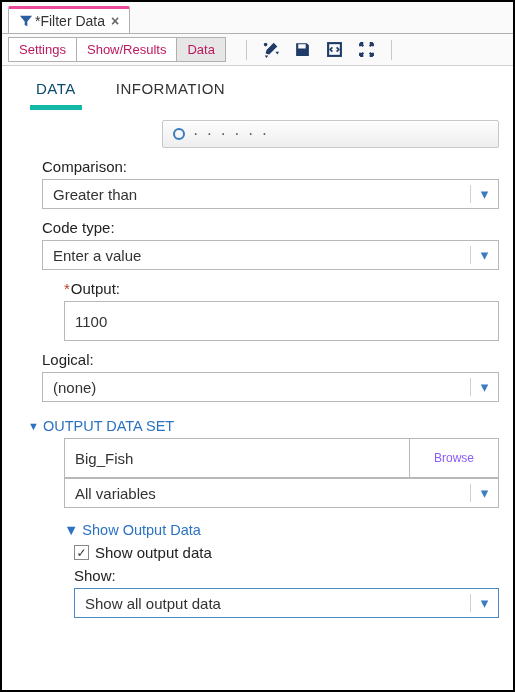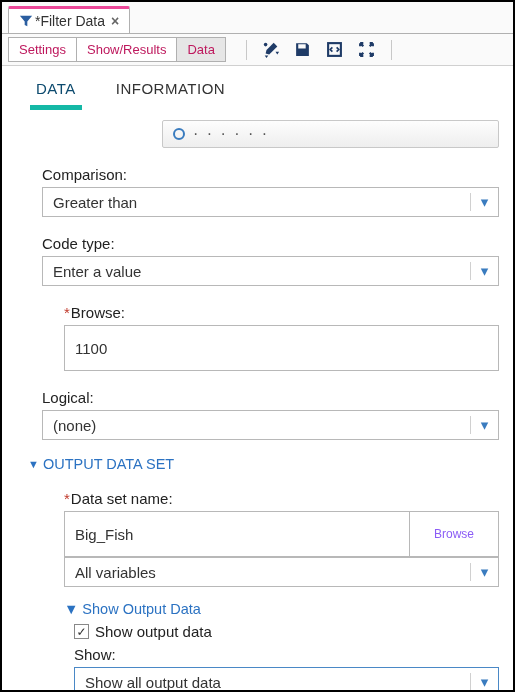--- a/index.html
+++ b/index.html
@@ -24,27 +24,27 @@
 
 
 .subtabs { display: flex; gap: 28px; padding: 10px 28px 0 28px; font-size: 15px; }
 .subtab { padding: 4px 6px 8px 6px; color: #333; cursor: pointer; letter-spacing: 0.5px; }
 .subtab.active { color: #0c4a6e; border-bottom: 5px solid #14b8a6; }
 
 
 .content { padding: 6px 14px 14px 40px; overflow-y: auto; flex: 1; }
 .ghost-row { margin: 4px 0 8px 0; height: 28px; border: 1px solid #c8c8c8; border-radius: 2px; background: linear-gradient(#fdfdfd,#eee); display:flex; align-items:center; padding:0 10px; color:#777;}
 .ghost-row .g-dot { width:12px;height:12px;border:2px solid #3a7cbf;border-radius:50%;margin-right:8px;}
-.label { font-size: 15px; color: #222; margin: 18px 0 4px 0; }
+.label { font-size: 15px; color: #222; margin: 10px 0 4px 0; }
 .req::before { content: "*"; color: #c0392b; margin-right: 1px; }
 .select, .input, .select-row { width: 100%; border: 1px solid #b8b8b8; font-size: 15px; color: #333; background: #fff; }
 .select { display: flex; align-items: center; height: 30px; }
 .select-text { flex: 1; padding: 0 10px; }
 .select-arrow { width: 28px; border-left: 1px solid #d0d0d0; display: flex; align-items: center; justify-content: center; color: #3a7cbf; }
-.input { height: 46px; padding: 16px 10px; }
+.input { height: 40px; padding: 16px 10px; }
 .indent1 { margin-left: 22px; }
 .indent-block { margin-left: -10px; }
 .section-head { display: flex; align-items: center; gap: 4px; color: #2b72c2; font-size: 14.5px; margin: 16px 0 4px -14px; cursor: pointer; }
 .section-head .tri { font-size: 11px; }
 .subsection-head { display: flex; align-items: center; gap: 4px; color: #2b72c2; font-size: 14.5px; margin: 14px 0 4px 0px; cursor: pointer; }
 .input-row { display: flex; }
 .input-row .input { flex: 1; border-right: none; }
 .browse-btn { border: 1px solid #b8b8b8; background: #fff; padding: 0 24px; font-size: 12px; color: #8b5cf6; cursor: pointer; }
 .check-row { display: flex; align-items: center; gap: 6px; font-size: 15px; color: #222; margin: 6px 0 6px 10px; }
 .check { width: 15px; height: 15px; border: 1px solid #888; display: flex; align-items: center; justify-content: center; font-size: 12px; color: #333; background:#fff; }
@@ -120,37 +120,36 @@
       <span class="select-arrow">▾</span>
     </div>
 
     <div class="label">Code type:</div>
     <div class="select">
       <span class="select-text">Enter a value</span>
       <span class="select-arrow">▾</span>
     </div>
 
     <div class="indent1">
-      <div class="label req">Browse:</div>
+      <div class="label req">Output:</div>
       <input class="input" value="1100" style="">
     </div>
 
     <div class="label">Logical:</div>
     <div class="select">
       <span class="select-text">(none)</span>
       <span class="select-arrow">▾</span>
     </div>
 
     <div class="section-head">
       <span class="tri">▼</span>
       <span>OUTPUT DATA SET</span>
     </div>
 
     <div class="indent1">
-      <div class="label req">Data set name:</div>
       <div class="input-row">
         <input class="input" value="Big_Fish" style="">
         <button class="browse-btn">Browse</button>
       </div>
 
       <div class="select">
         <span class="select-text">All variables</span>
         <span class="select-arrow">▾</span>
       </div>
 

